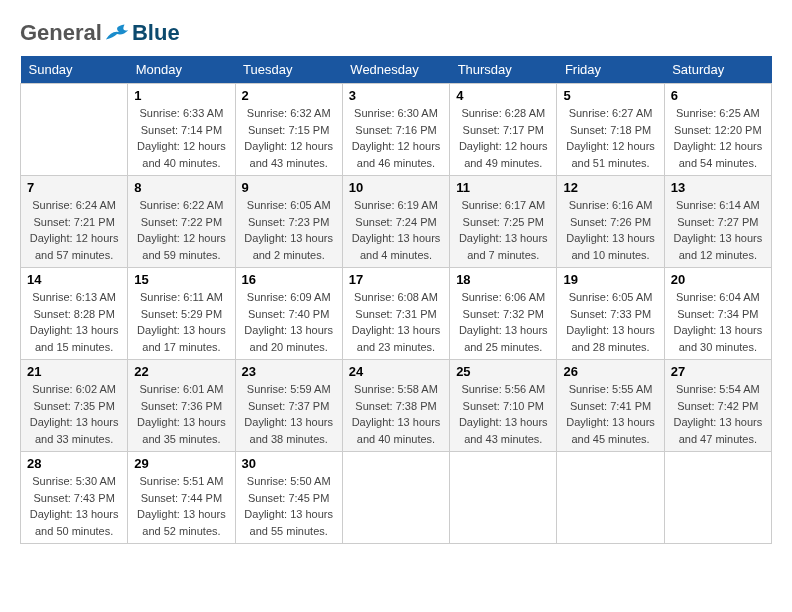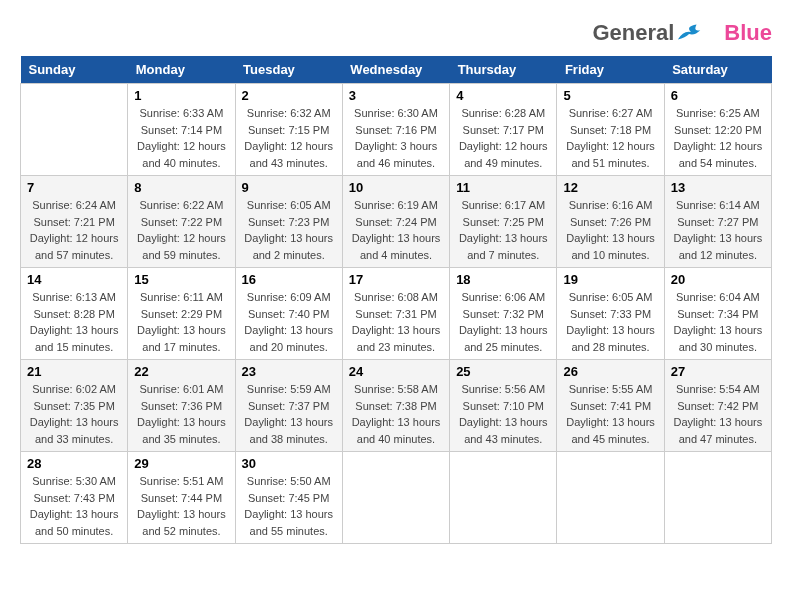--- a/index.html
+++ b/index.html
@@ -5,38 +5,38 @@
     * { box-sizing: border-box; margin: 0; padding: 0; }
     body {
       font-family: Arial, sans-serif;
       background: #fff;
       width: 792px;
       min-height: 612px;
       padding: 20px;
     }
     .header {
       display: flex;
-      justify-content: flex-end;
+      justify-content: flex-start;
       align-items: flex-start;
       margin-bottom: 10px;
     }
     .logo {
       display: flex;
       flex-direction: column;
       align-items: flex-start;
     }
     .logo-text {
       display: flex;
       align-items: center;
       font-size: 22px;
       font-weight: bold;
       color: #333;
     }
     .logo-general { color: #555; }
-    .logo-blue { color: #ec4899; margin-left: 20px; }
+    .logo-blue { color: #0c4a6e; }
     .logo-bird {
       width: 28px;
       height: 22px;
       margin-left: 2px;
     }
     .title-block {
       text-align: right;
     }
     .month-title {
       font-size: 36px;
@@ -51,21 +51,21 @@
       width: 100%;
       border-collapse: collapse;
       font-size: 11px;
     }
     .calendar-table th {
       background-color: #1a56a0;
       color: #fff;
       text-align: left;
       padding: 6px 8px;
       font-size: 13px;
-      font-weight: bold;
+      font-weight: normal;
     }
     .calendar-table td {
       border: 1px solid #ccc;
       vertical-align: top;
       padding: 4px 6px;
       min-height: 80px;
       width: 14.28%;
     }
     .day-number {
       font-weight: bold;
@@ -133,21 +133,21 @@
           <span>Sunrise: 6:32 AM</span><br>
           <span>Sunset: 7:15 PM</span><br>
           <span>Daylight: 12 hours and 43 minutes.</span>
         </div>
         </td>
         <td>
           <span class="day-number">3</span>
         <div class="day-info">
           <span>Sunrise: 6:30 AM</span><br>
           <span>Sunset: 7:16 PM</span><br>
-          <span>Daylight: 3 hours and 46 minutes.</span>
+          <span>Daylight: 12 hours and 46 minutes.</span>
         </div>
         </td>
         <td>
           <span class="day-number">4</span>
         <div class="day-info">
           <span>Sunrise: 6:28 AM</span><br>
           <span>Sunset: 7:17 PM</span><br>
           <span>Daylight: 12 hours and 49 minutes.</span>
         </div>
         </td>
@@ -232,21 +232,21 @@
         <div class="day-info">
           <span>Sunrise: 6:13 AM</span><br>
           <span>Sunset: 8:28 PM</span><br>
           <span>Daylight: 13 hours and 15 minutes.</span>
         </div>
         </td>
         <td>
           <span class="day-number">15</span>
         <div class="day-info">
           <span>Sunrise: 6:11 AM</span><br>
-          <span>Sunset: 2:29 PM</span><br>
+          <span>Sunset: 5:29 PM</span><br>
           <span>Daylight: 13 hours and 17 minutes.</span>
         </div>
         </td>
         <td>
           <span class="day-number">16</span>
         <div class="day-info">
           <span>Sunrise: 6:09 AM</span><br>
           <span>Sunset: 7:40 PM</span><br>
           <span>Daylight: 13 hours and 20 minutes.</span>
         </div>

